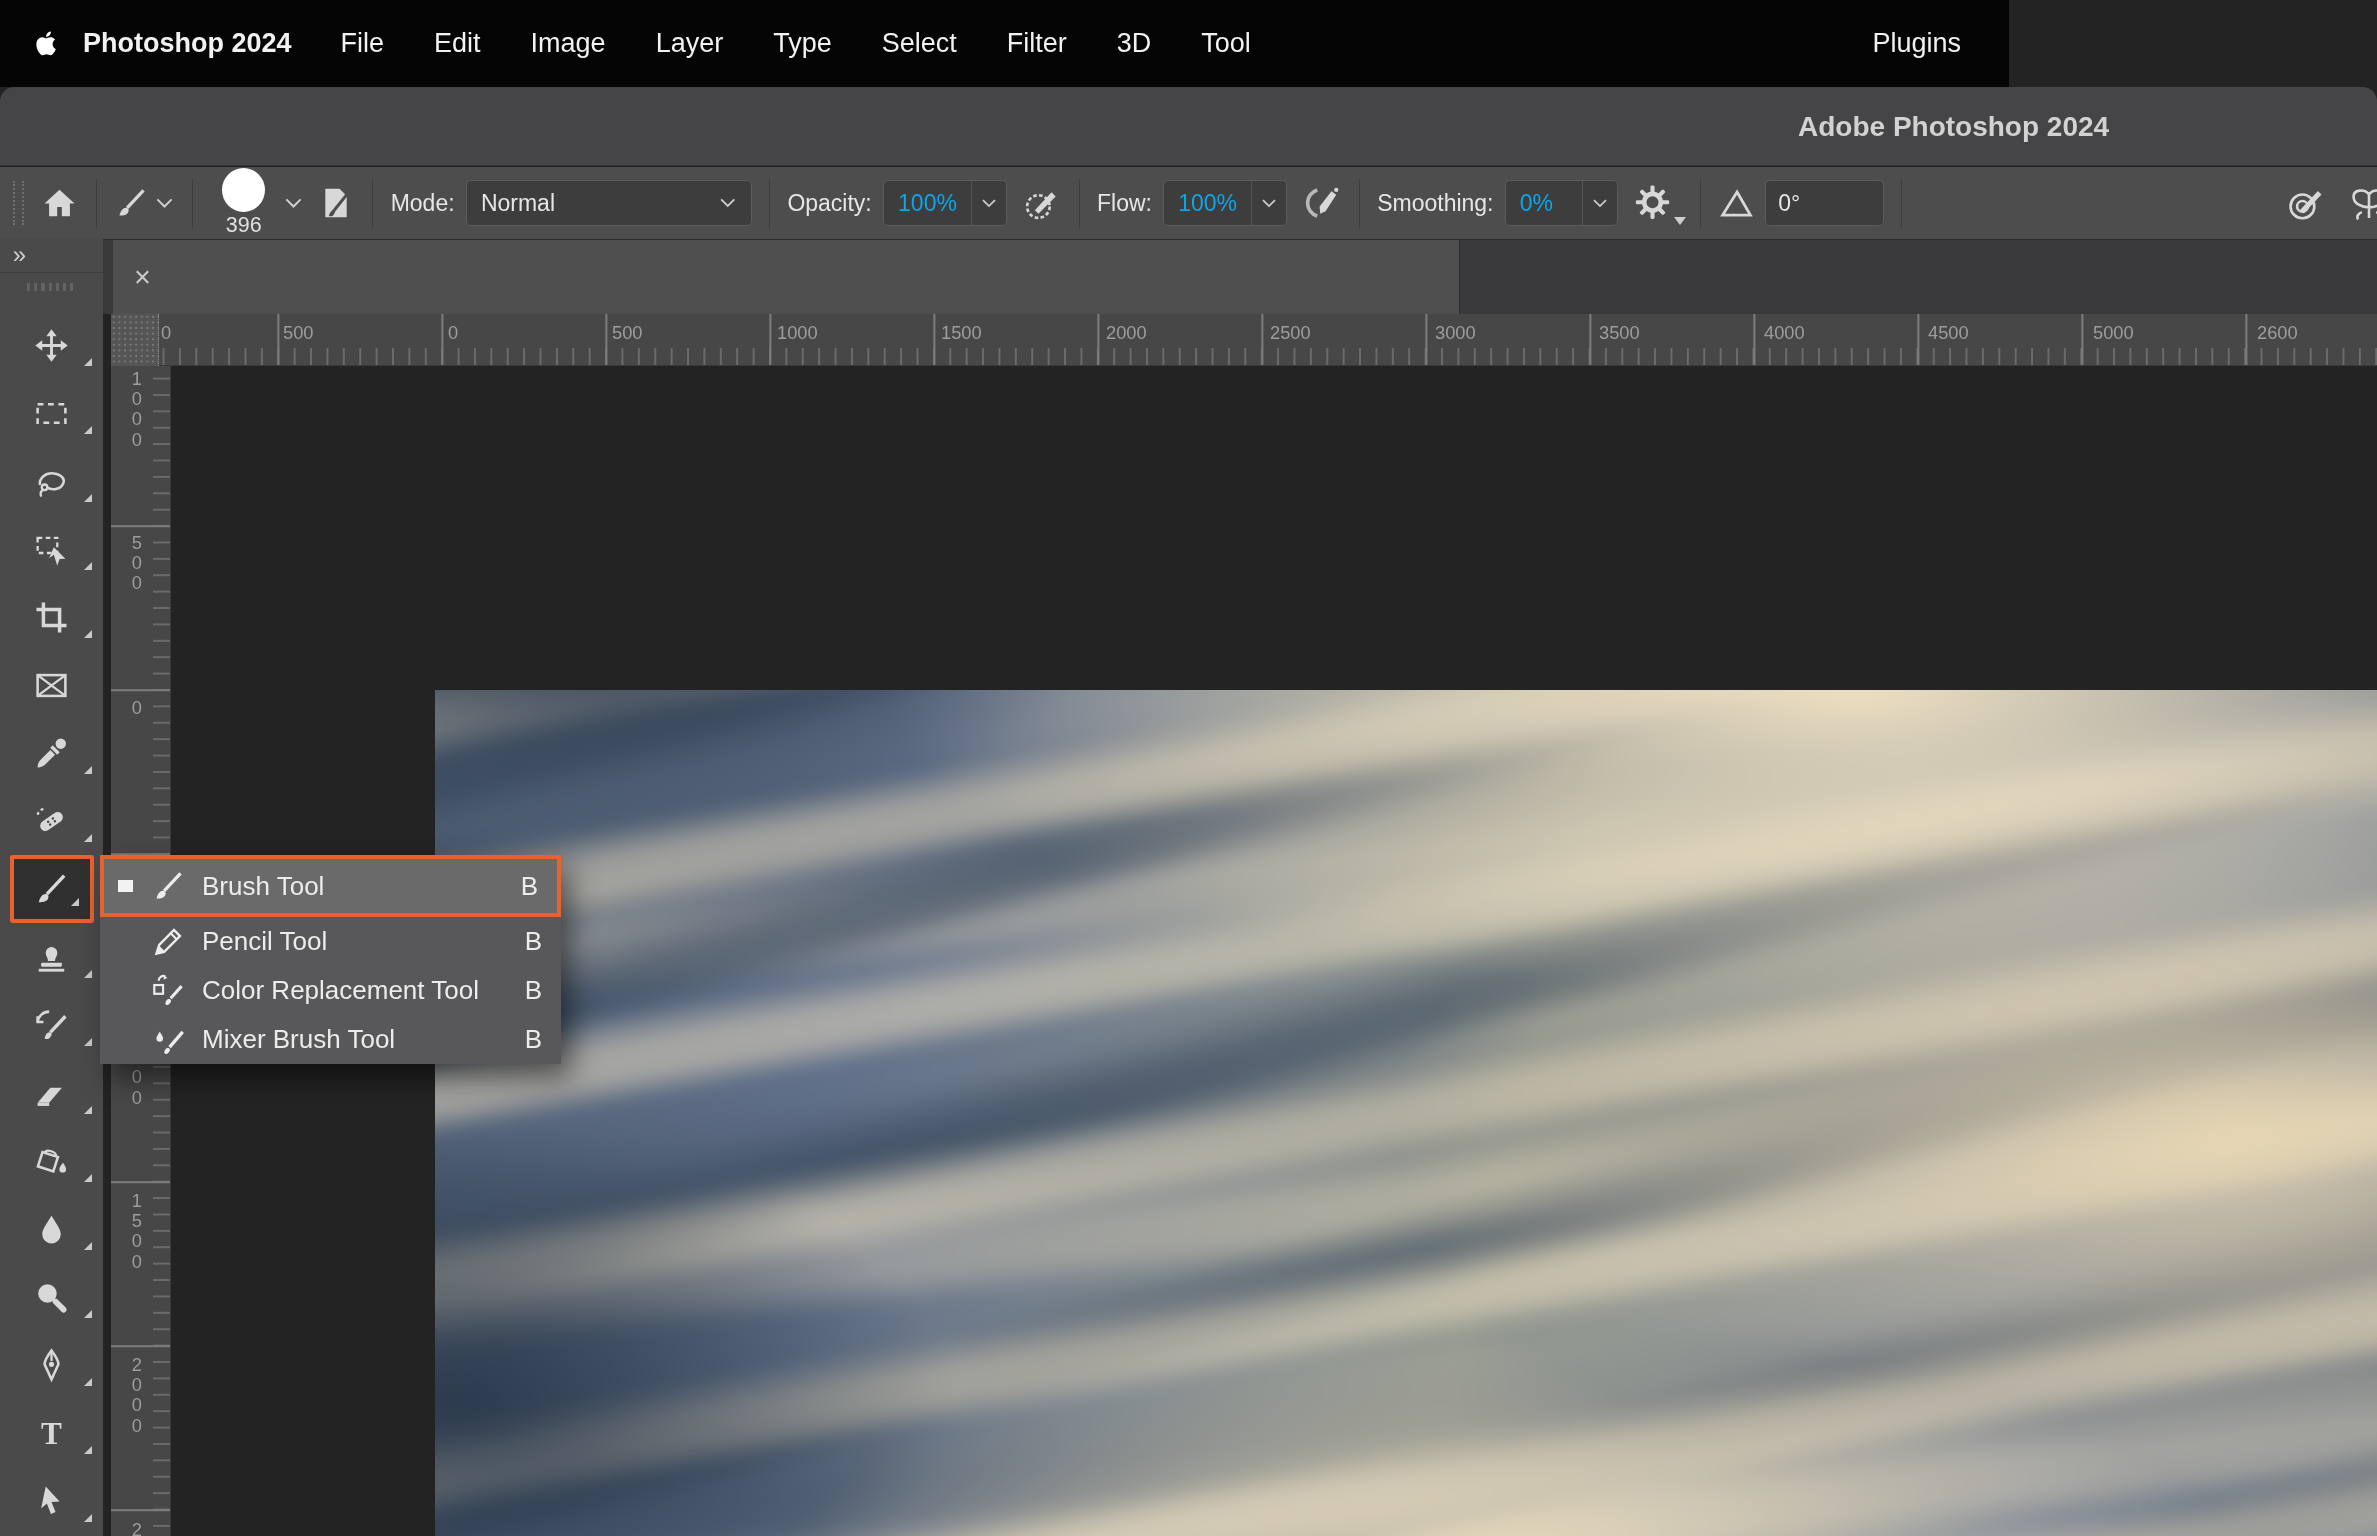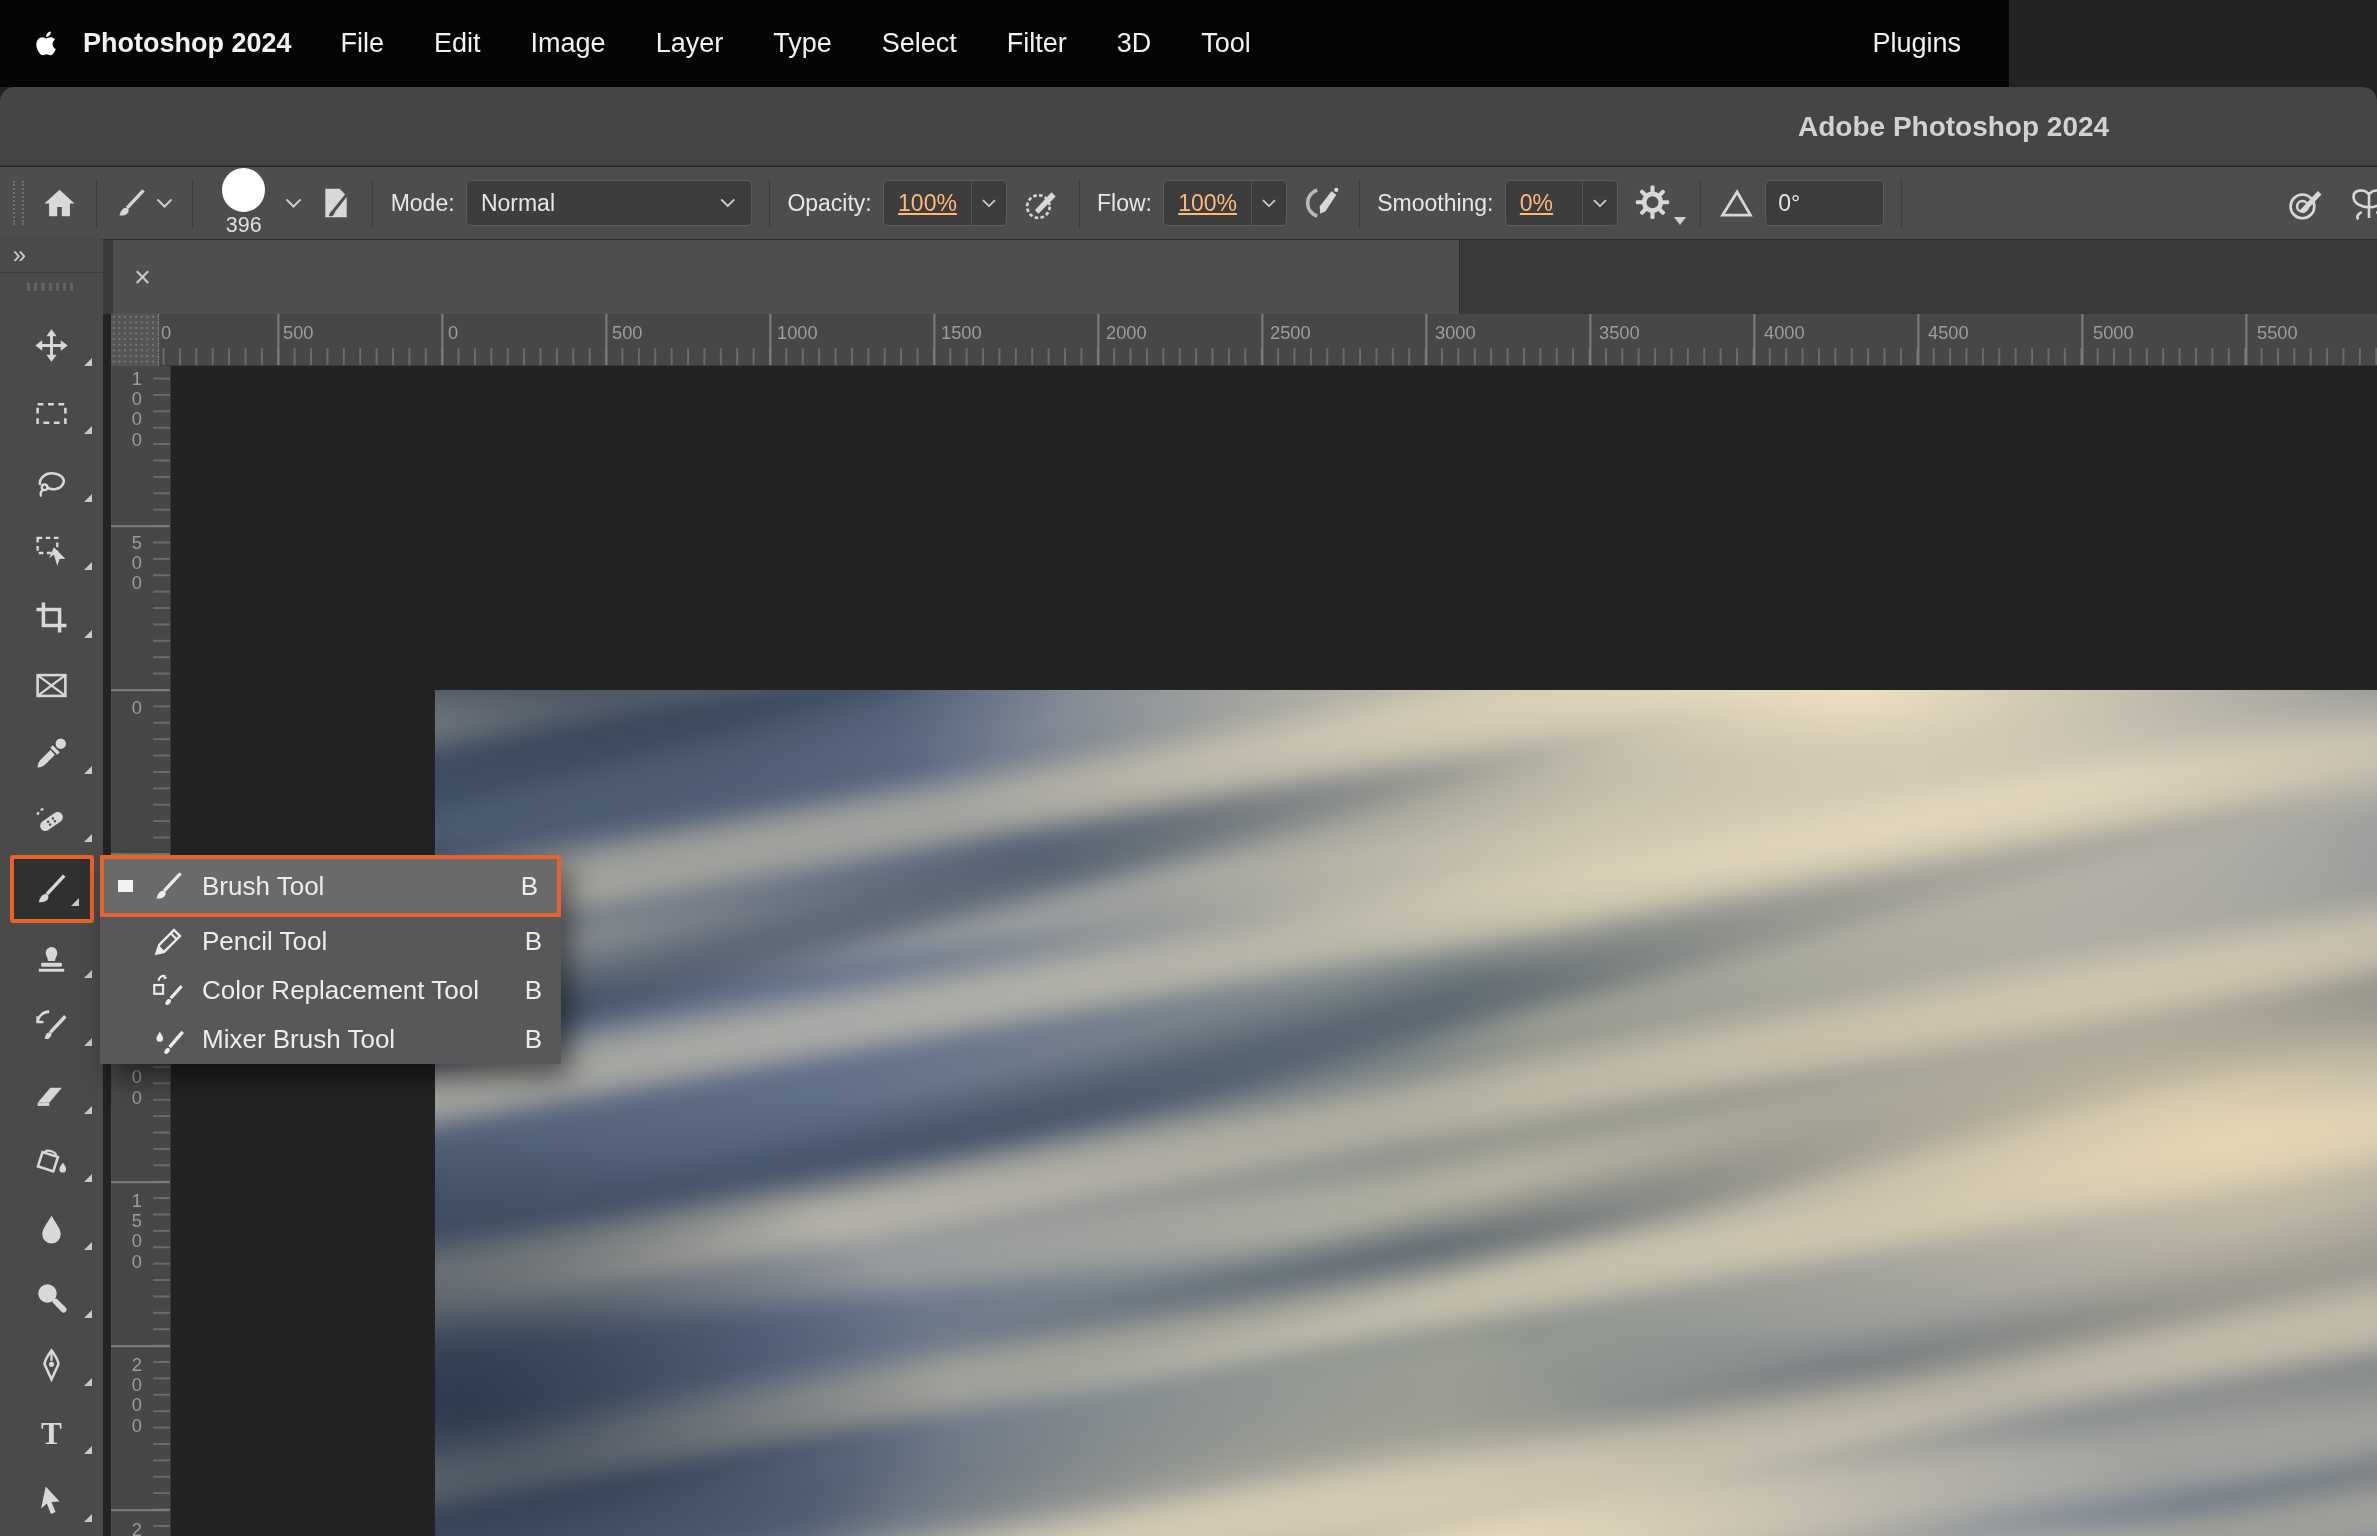--- a/index.html
+++ b/index.html
@@ -32,21 +32,21 @@
   .grip { width:11px; height:44px; border-left:2.4px dotted #6f6f6f; border-right:2.4px dotted #6f6f6f; margin-right:17.5px; }
   .vsep { width:0.8px; height:49px; background:#3d3d3d; margin:0 17.5px; flex:none; }
   .obicon { flex:none; display:flex; align-items:center; justify-content:center; }
   .chev { width:19px; height:12.7px; margin-left:6.4px; flex:none; }
   .brush-preview { display:flex; flex-direction:column; align-items:center; width:67px; flex:none;text-align:right; }
   .brush-preview .dot { width:43px; height:44px; border-radius:50%; background:#ffffff; }
   .brush-preview .num { font-size:21.5px; color:#e0e0e0; margin-top:1.6px; }
   .oblabel { margin-right:11px; white-space:nowrap; }
   .combo { display:flex; align-items:stretch; height:46px; background:#3d3d3d; border:0.8px solid #5c5c5c;
     border-radius:4.8px; overflow:hidden; flex:none; }
-  .combo .val { display:flex; align-items:center; padding:0 14.3px; min-width:76px; color:#fdba74;text-decoration:underline; }
+  .combo .val { display:flex; align-items:center; padding:0 14.3px; min-width:76px; color:#0ea5e9; }
   .combo .cbox { width:35px; border-left:0.8px solid #545454; display:flex; align-items:center; justify-content:center; }
   .select { display:flex; align-items:center; height:46px; width:286px; background:#3d3d3d;
     border:0.8px solid #5c5c5c; border-radius:4.8px; padding:0 14.3px; flex:none; }
   .select .sval { flex:1; }
   .plainfield { display:flex; align-items:center; height:46px; width:119px; background:#3d3d3d;
     border:0.8px solid #5c5c5c; border-radius:4.8px; padding:0 12.7px; flex:none; }
   .gearwrap { position:relative; margin-left:14.3px; flex:none; }
   .gearwrap .dd { position:absolute; right:-12.7px; bottom:-1.6px; width:0; height:0;
     border-left:6.4px solid transparent; border-right:6.4px solid transparent; border-top:8.7px solid #cfcfcf; }
   #ob-pressure-size { position:absolute; right:52px; top:17.5px; }
@@ -301,21 +301,21 @@
   <span class="hlab" style="left:501px">500</span>
   <span class="hlab" style="left:666px">1000</span>
   <span class="hlab" style="left:830px">1500</span>
   <span class="hlab" style="left:995px">2000</span>
   <span class="hlab" style="left:1159px">2500</span>
   <span class="hlab" style="left:1324px">3000</span>
   <span class="hlab" style="left:1488px">3500</span>
   <span class="hlab" style="left:1653px">4000</span>
   <span class="hlab" style="left:1817px">4500</span>
   <span class="hlab" style="left:1982px">5000</span>
-  <span class="hlab" style="left:2146px">5500</span>
+  <span class="hlab" style="left:2146px">2600</span>
 </div>
 <div id="rulercorner"></div>
 <div id="vruler">
   <span class="vlab" style="top:1.6px">1000</span>
   <span class="vlab" style="top:166px">500</span>
   <span class="vlab" style="top:331px">0</span>
   <span class="vlab" style="top:495px">500</span>
   <span class="vlab" style="top:660px">1000</span>
   <span class="vlab" style="top:824px">1500</span>
   <span class="vlab" style="top:988px">2000</span>

